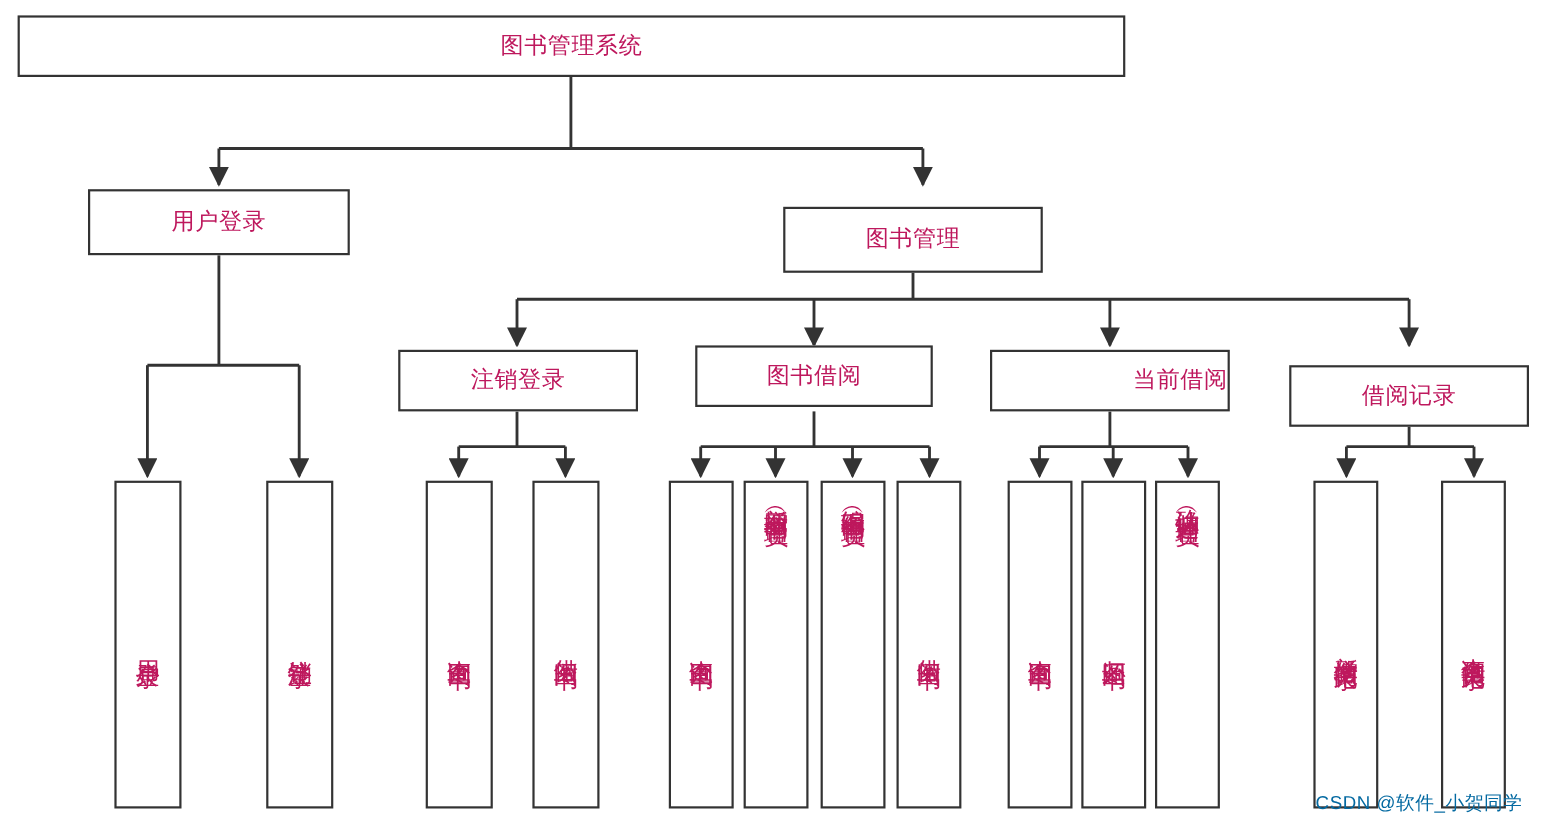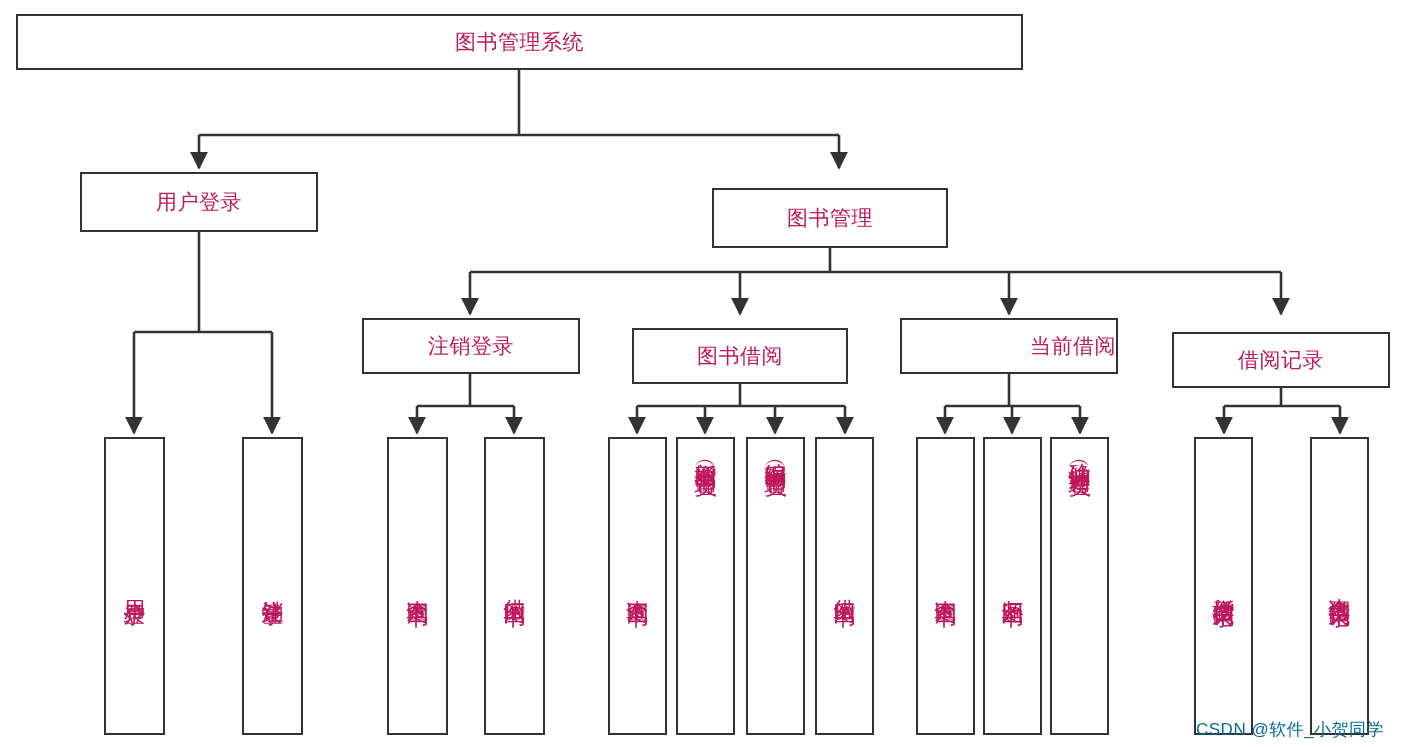--- a/index.html
+++ b/index.html
@@ -135,21 +135,21 @@
   <div class="node horiz" style="left: 80px; top: 172px; width: 238px; height: 60px;">
     <span class="label">用户登录</span>
   </div>
   <div class="node horiz" style="left: 712px; top: 172px; width: 236px; height: 60px; margin-top: 16px;">
     <span class="label">图书管理</span>
   </div>
 
   <div class="node horiz" style="left: 362px; top: 318px; width: 218px; height: 56px;">
     <span class="label">注销登录</span>
   </div>
-  <div class="node horiz" style="left: 632px; top: 328px; width: 216px; height: 56px;">
+  <div class="node horiz" style="left: 632px; top: 314px; width: 216px; height: 56px;">
     <span class="label">图书借阅</span>
   </div>
   <div class="node horiz" style="left: 900px; top: 318px; width: 218px; height: 56px; justify-content: flex-end;">
     <span class="label">当前借阅</span>
   </div>
   <div class="node horiz" style="left: 1172px; top: 332px; width: 218px; height: 56px;">
     <span class="label">借阅记录</span>
   </div>
 
   <div class="node vert centered" style="left: 104px; top: 437px; width: 61px; height: 298px;">

